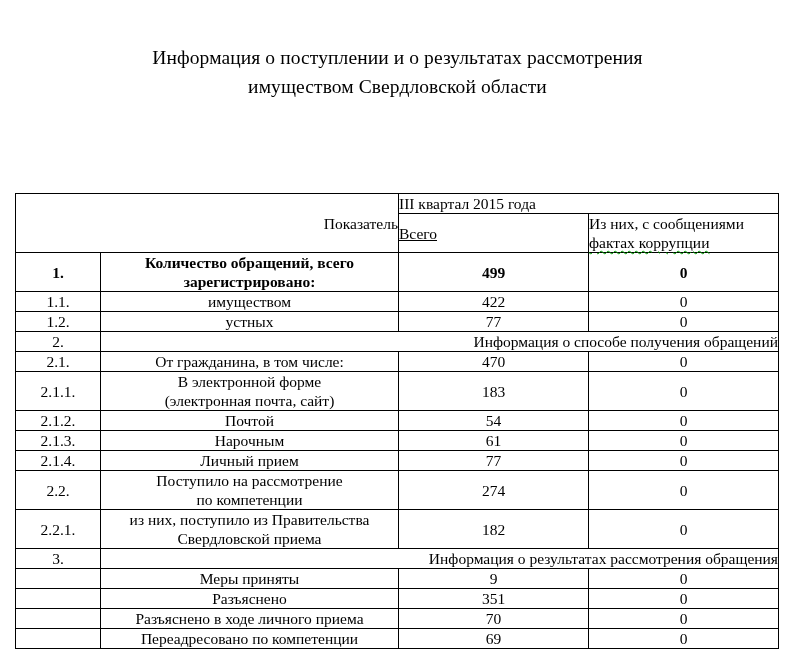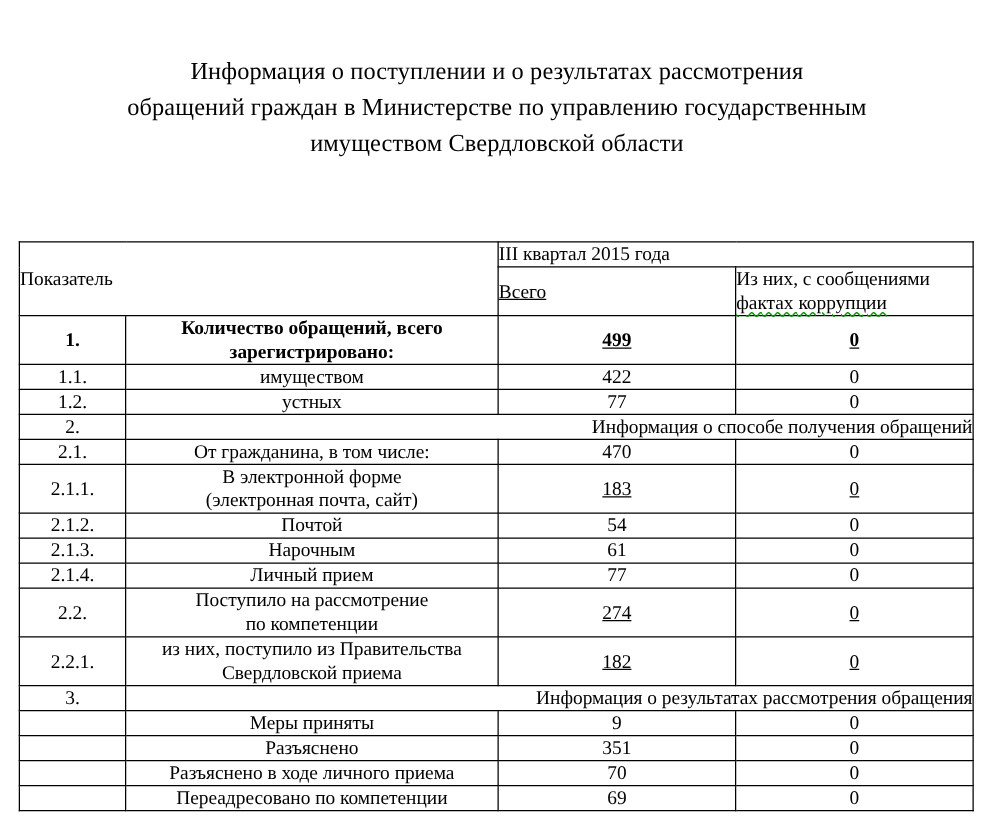--- a/index.html
+++ b/index.html
@@ -60,21 +60,21 @@
     line-height: 19px;
   }
 
   col.c-num   { width: 85px;  }
   col.c-name  { width: 298px; }
   col.c-total { width: 190px; }
   col.c-corr  { width: 190px; }
 
   
   .h-indicator {
-    text-align: left;
+    text-align: right;
     font-size: 17.5px;
     padding: 4px 6px;
   }
   .h-quarter {
     text-align: left;
     font-size: 17.5px;
     padding: 5px 4px 5px 4px;
   }
   .h-total {
     font-size: 15.5px;
@@ -107,30 +107,29 @@
     padding: 3px 2px;
   }
   tr.bold td { font-weight: bold; }
   td.section {
     text-align: right;
     font-weight: bold;
     font-size: 16px;
     padding: 3px 4px;
   }
   td.two-line { line-height: 19px; }
-  td.top-align { vertical-align: top; padding-top: 4px; text-decoration: underline; }
+  td.top-align { vertical-align: top; padding-top: 4px; }
 </style>
 </head>
 <body>
 
 <div class="page">
 
   <div class="doc-title">
     <span class="line">Информация о поступлении и о результатах рассмотрения</span>
-    <span class="line">обращений граждан в Министерстве по управлению государственным</span>
     <span class="line">имуществом Свердловской области</span>
   </div>
 
   <div class="table-wrap">
     <table class="report">
       <colgroup>
         <col class="c-num">
         <col class="c-name">
         <col class="c-total">
         <col class="c-corr">

